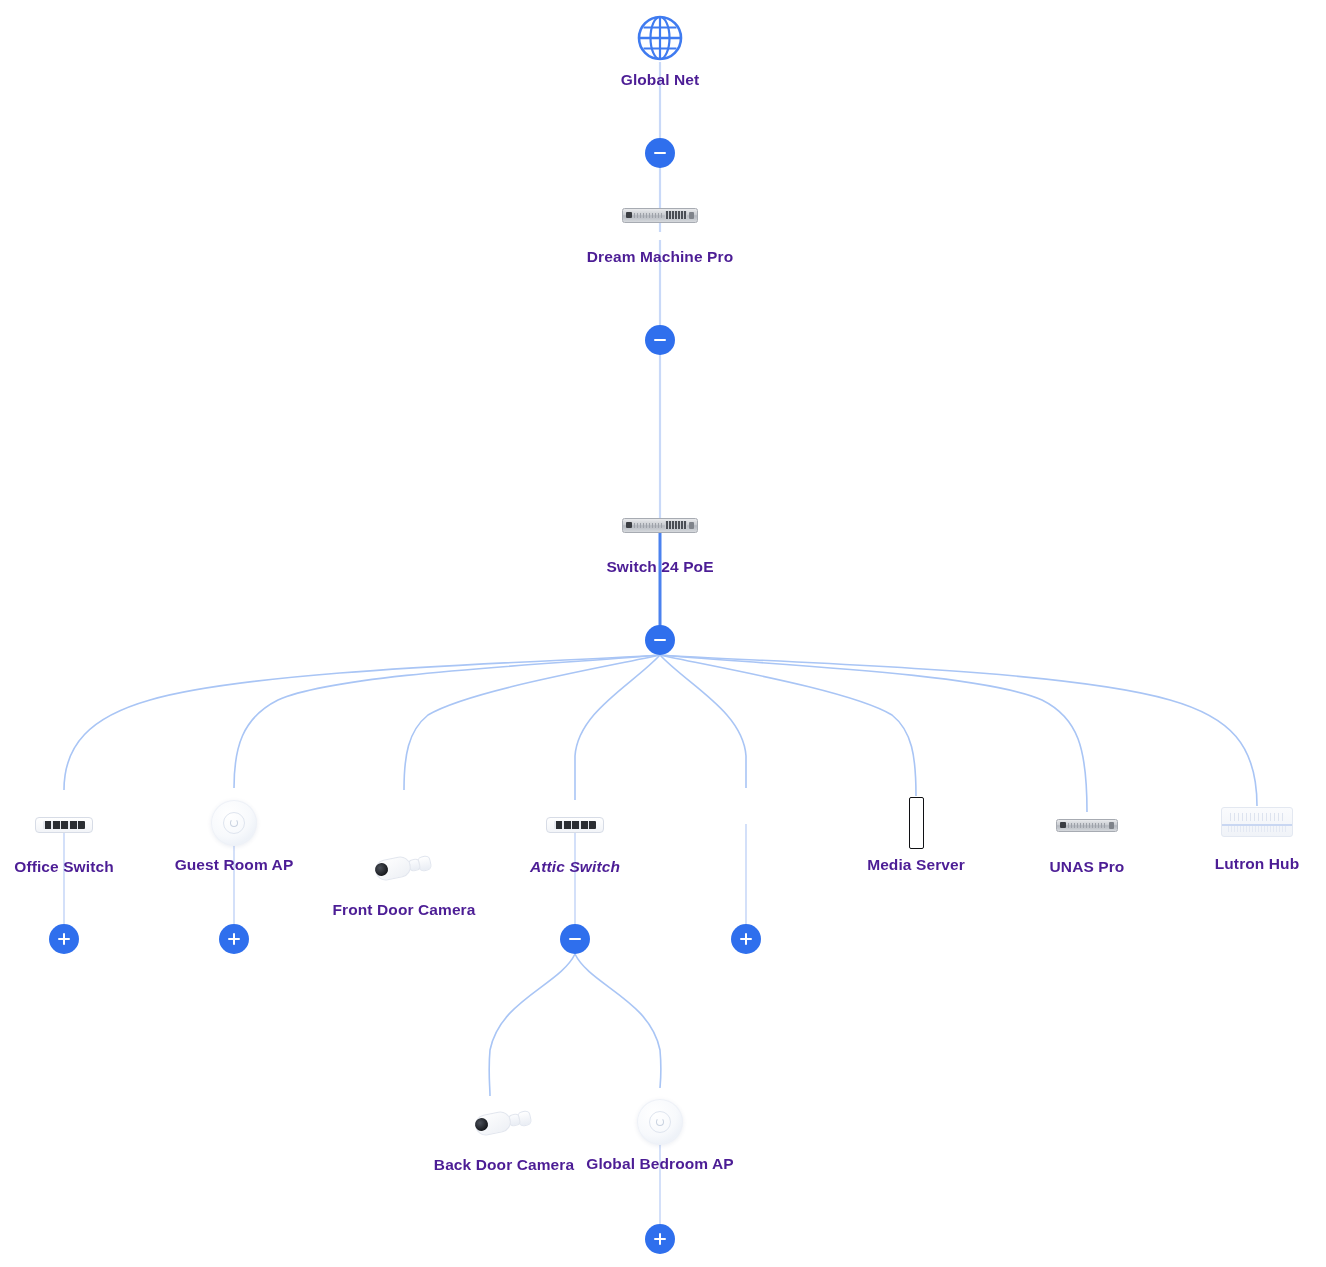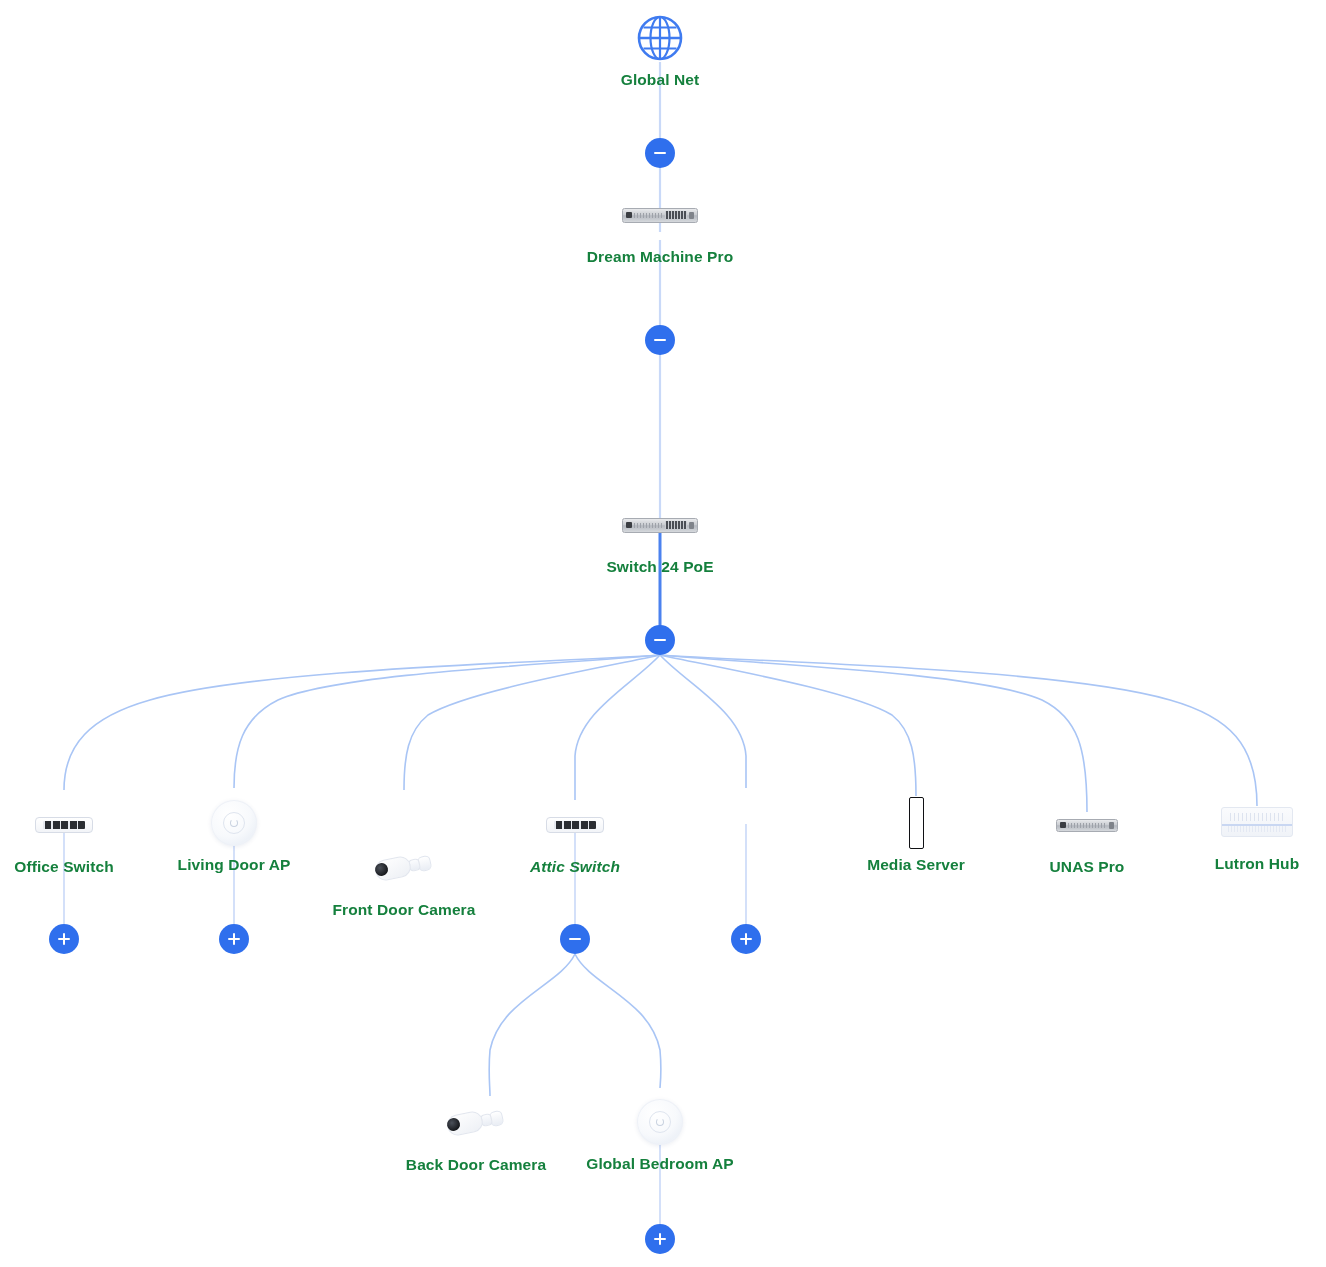--- a/index.html
+++ b/index.html
@@ -9,21 +9,21 @@
   }
   #topology{position:relative;width:1326px;height:1267px;}
   #edges{position:absolute;left:0;top:0;width:1326px;height:1267px;pointer-events:none;}
 
   .node{position:absolute;transform:translate(-50%,0);text-align:center;width:260px;}
   .node-icon{
     height:54px;display:flex;align-items:center;justify-content:center;
     position:relative;
   }
   .node-label{
-    color:#15803d;font-weight:bold;font-size:15.5px;letter-spacing:.1px;
+    color:#4c1d95;font-weight:bold;font-size:15.5px;letter-spacing:.1px;
     white-space:nowrap;margin-top:6px;line-height:18px;
   }
 
   .toggle{
     position:absolute;width:30px;height:30px;border-radius:50%;
     background:#2f6fed;transform:translate(-50%,-50%);
     display:flex;align-items:center;justify-content:center;
     cursor:pointer;
   }
   .toggle .bar{position:absolute;background:#ffffff;border-radius:1px;}
@@ -187,21 +187,21 @@
   </div>
 
   <div class="node" style="left:234px;top:796px;">
     <div class="node-icon">
       <div class="ico ico-ap">
           <span class="ring">
             <span class="dot"></span>
           </span>
         </div>
     </div>
-    <div class="node-label">Living Door AP</div>
+    <div class="node-label">Guest Room AP</div>
   </div>
 
   <div class="node" style="left:404px;top:841px;">
     <div class="node-icon">
       <div class="ico ico-cam">
         <span class="mount"></span>
           <span class="arm"></span>
           <span class="body"></span>
           <span class="lens"></span>
       </div>
@@ -241,21 +241,21 @@
     <div class="node-icon">
       <div class="ico ico-hub">
         <span class="grill"></span>
           <span class="band"></span>
           <span class="grill2"></span>
       </div>
     </div>
     <div class="node-label">Lutron Hub</div>
   </div>
 
-  <div class="node" style="left:476px;top:1096px;text-align:center;">
+  <div class="node" style="left:504px;top:1096px;text-align:center;">
     <div class="node-icon">
       <div class="ico ico-cam">
         <span class="mount"></span>
           <span class="arm"></span>
           <span class="body"></span>
           <span class="lens"></span>
       </div>
     </div>
     <div class="node-label">Back Door Camera</div>
   </div>

